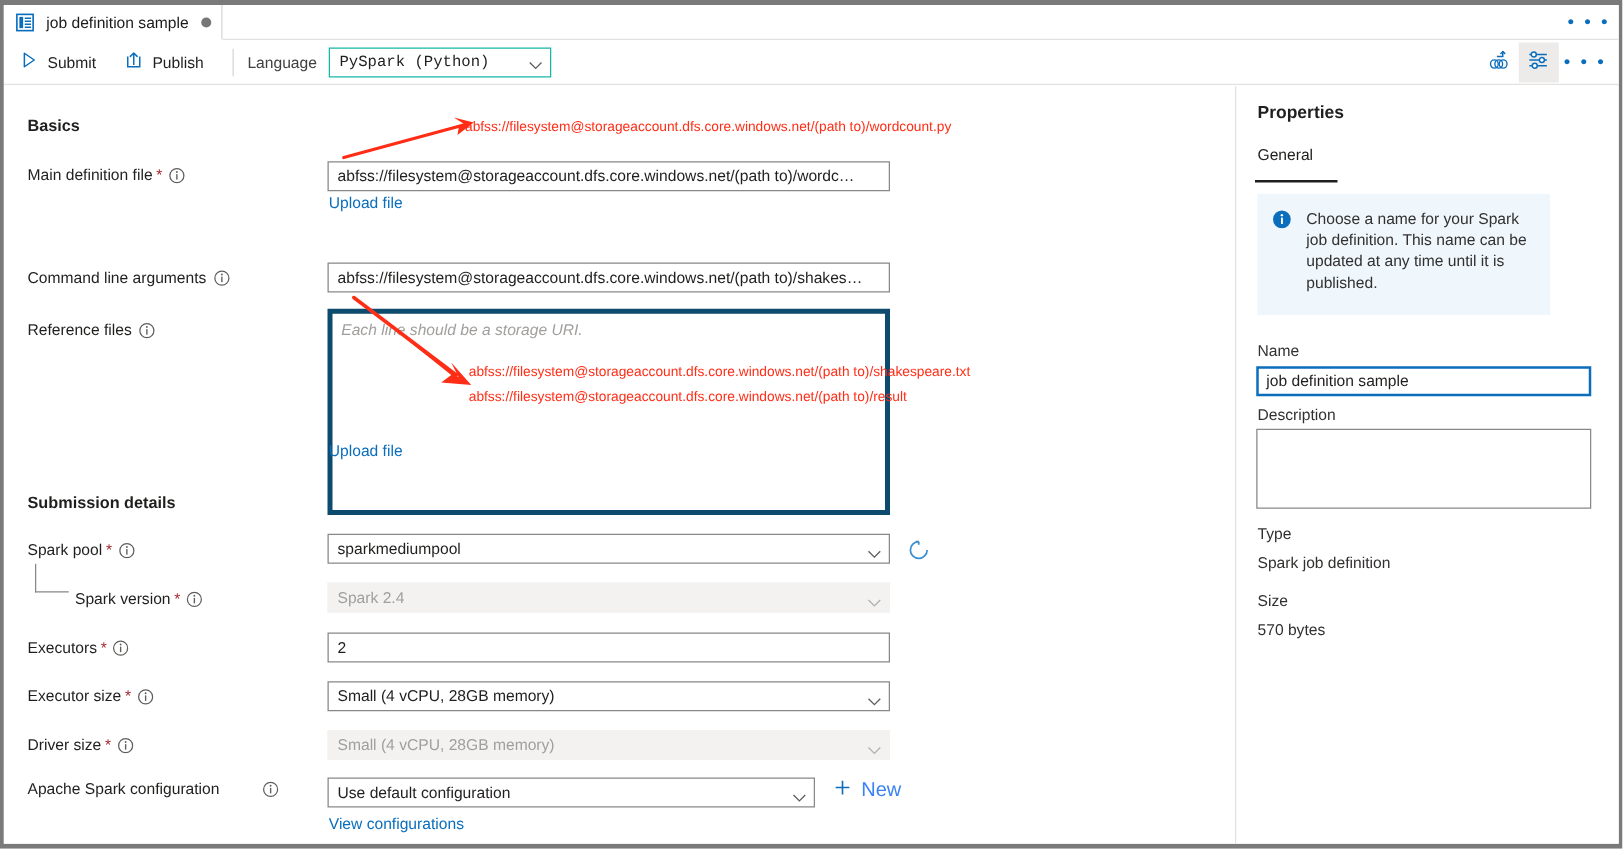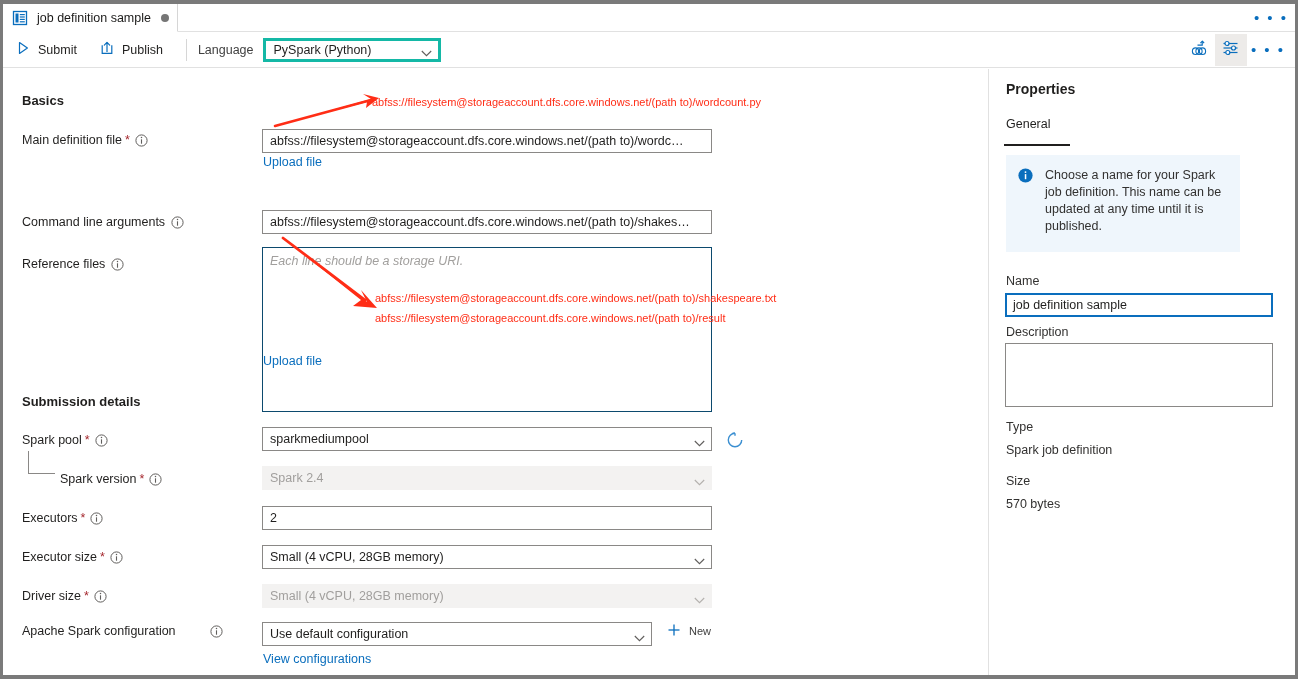--- a/index.html
+++ b/index.html
@@ -65,23 +65,23 @@
     padding: 0 10px 0 6px; margin-left: 6px; cursor: pointer;
     color: #201f1e; font-size: 12.5px;
   }
   .cmdbtn svg { margin-right: 7px; }
   .vsep {
     width: 1px; height: 22px; background: #d6d6d6; margin: 0 11px 0 13px;
   }
   .langlabel { font-size: 12.5px; color: #404040; margin-right: 9px; }
   .langselect {
     width: 178px; height: 24px;
-    border: 3px solid #14b8a6; background: #ffffff;
+    border: 1px solid #14b8a6; background: #ffffff;
     display: flex; align-items: center; justify-content: space-between;
-    padding: 0 6px 0 8px; font-size: 12.5px; color: #201f1e; cursor: pointer;
+    padding: 0 6px 0 8px; font-size: 12.5px; color: #201f1e; cursor: pointer; font-family: Liberation Mono, monospace;
   }
   .chev { width: 11px; height: 7px; flex: 0 0 11px; }
   .cmdright {
     position: absolute; right: 0; top: 0; height: 36px;
     display: flex; align-items: center;
   }
   .iconbtn {
     width: 32px; height: 32px; display: flex;
     align-items: center; justify-content: center; cursor: pointer;
   }
@@ -132,34 +132,34 @@
     border: 1px solid #8a8886; background: #ffffff;
     font-size: 12.5px; color: #201f1e;
     display: flex; align-items: center; justify-content: space-between;
     padding: 0 6px 0 7px; cursor: pointer;
   }
   .fselect.disabled {
     background: #f3f2f1; border-color: #f3f2f1; color: #a19f9d; cursor: default;
   }
   .ftextarea {
     position: absolute;
-    border: 1px solid #0c4a6e; background: #ffffff;
+    border: 4px solid #0c4a6e; background: #ffffff;
     font-size: 12.5px; color: #a19f9d;
     padding: 6px 7px; font-style: italic;
   }
   .link {
     position: absolute; font-size: 12.5px; color: #0a6ebd; cursor: pointer;
   }
   .treeline {
     position: absolute; border-left: 1px solid #8a8886;
     border-bottom: 1px solid #8a8886;
   }
   .newbtn {
     position: absolute; display: flex; align-items: center;
-    font-size: 11px; color: #404040; cursor: pointer;
+    font-size: 16px; color: #3b82f6; cursor: pointer;
   }
 
   
   .anno {
     position: absolute; color: #ff2d16;
     font-size: 11px; white-space: nowrap; line-height: 20px;
   }
   svg.arrow { position: absolute; overflow: visible; }
 
   

